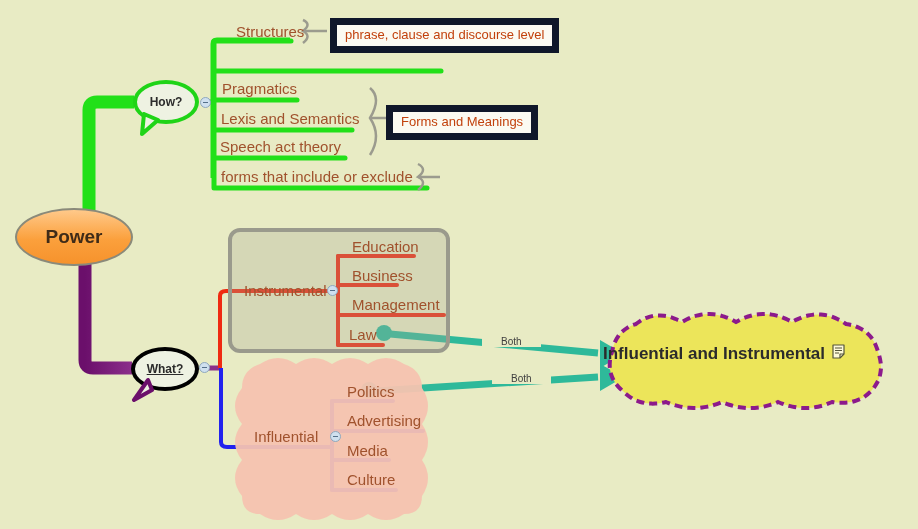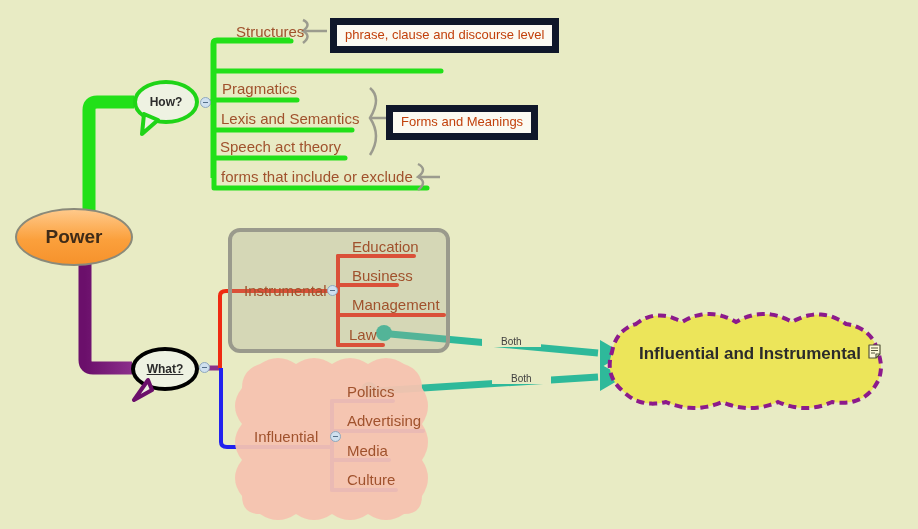--- a/index.html
+++ b/index.html
@@ -275,21 +275,21 @@
   <div class="toggle" style="left:330px; top:431px;"></div>
 
   <div class="node-text" style="left:347px; top:384px;">Politics</div>
   <div class="node-text" style="left:347px; top:413px;">Advertising</div>
   <div class="node-text" style="left:347px; top:443px;">Media</div>
   <div class="node-text" style="left:347px; top:472px;">Culture</div>
 
   <div class="both-label" style="left:482px; top:336px;">Both</div>
   <div class="both-label" style="left:492px; top:373px;">Both</div>
 
-  <div class="cloud-node" style="left:632px; top:340px; width:256px; height:28px;">
+  <div class="cloud-node" style="left:596px; top:340px; width:256px; height:28px;">
     <span>Influential and Instrumental</span>
     <span class="note-icon">
       <svg width="13" height="15" viewBox="0 0 13 15">
         <path d="M1 1 H12 V10 L8 14 H1 Z" fill="#fdf9d8" stroke="#55553a" stroke-width="1.2" stroke-linejoin="round"></path>
         <path d="M8 14 L8 10 L12 10" fill="none" stroke="#55553a" stroke-width="1.2" stroke-linejoin="round"></path>
         <path d="M3 4 H10 M3 6.5 H10 M3 9 H7" stroke="#55553a" stroke-width="1"></path>
       </svg>
     </span>
   </div>
 

